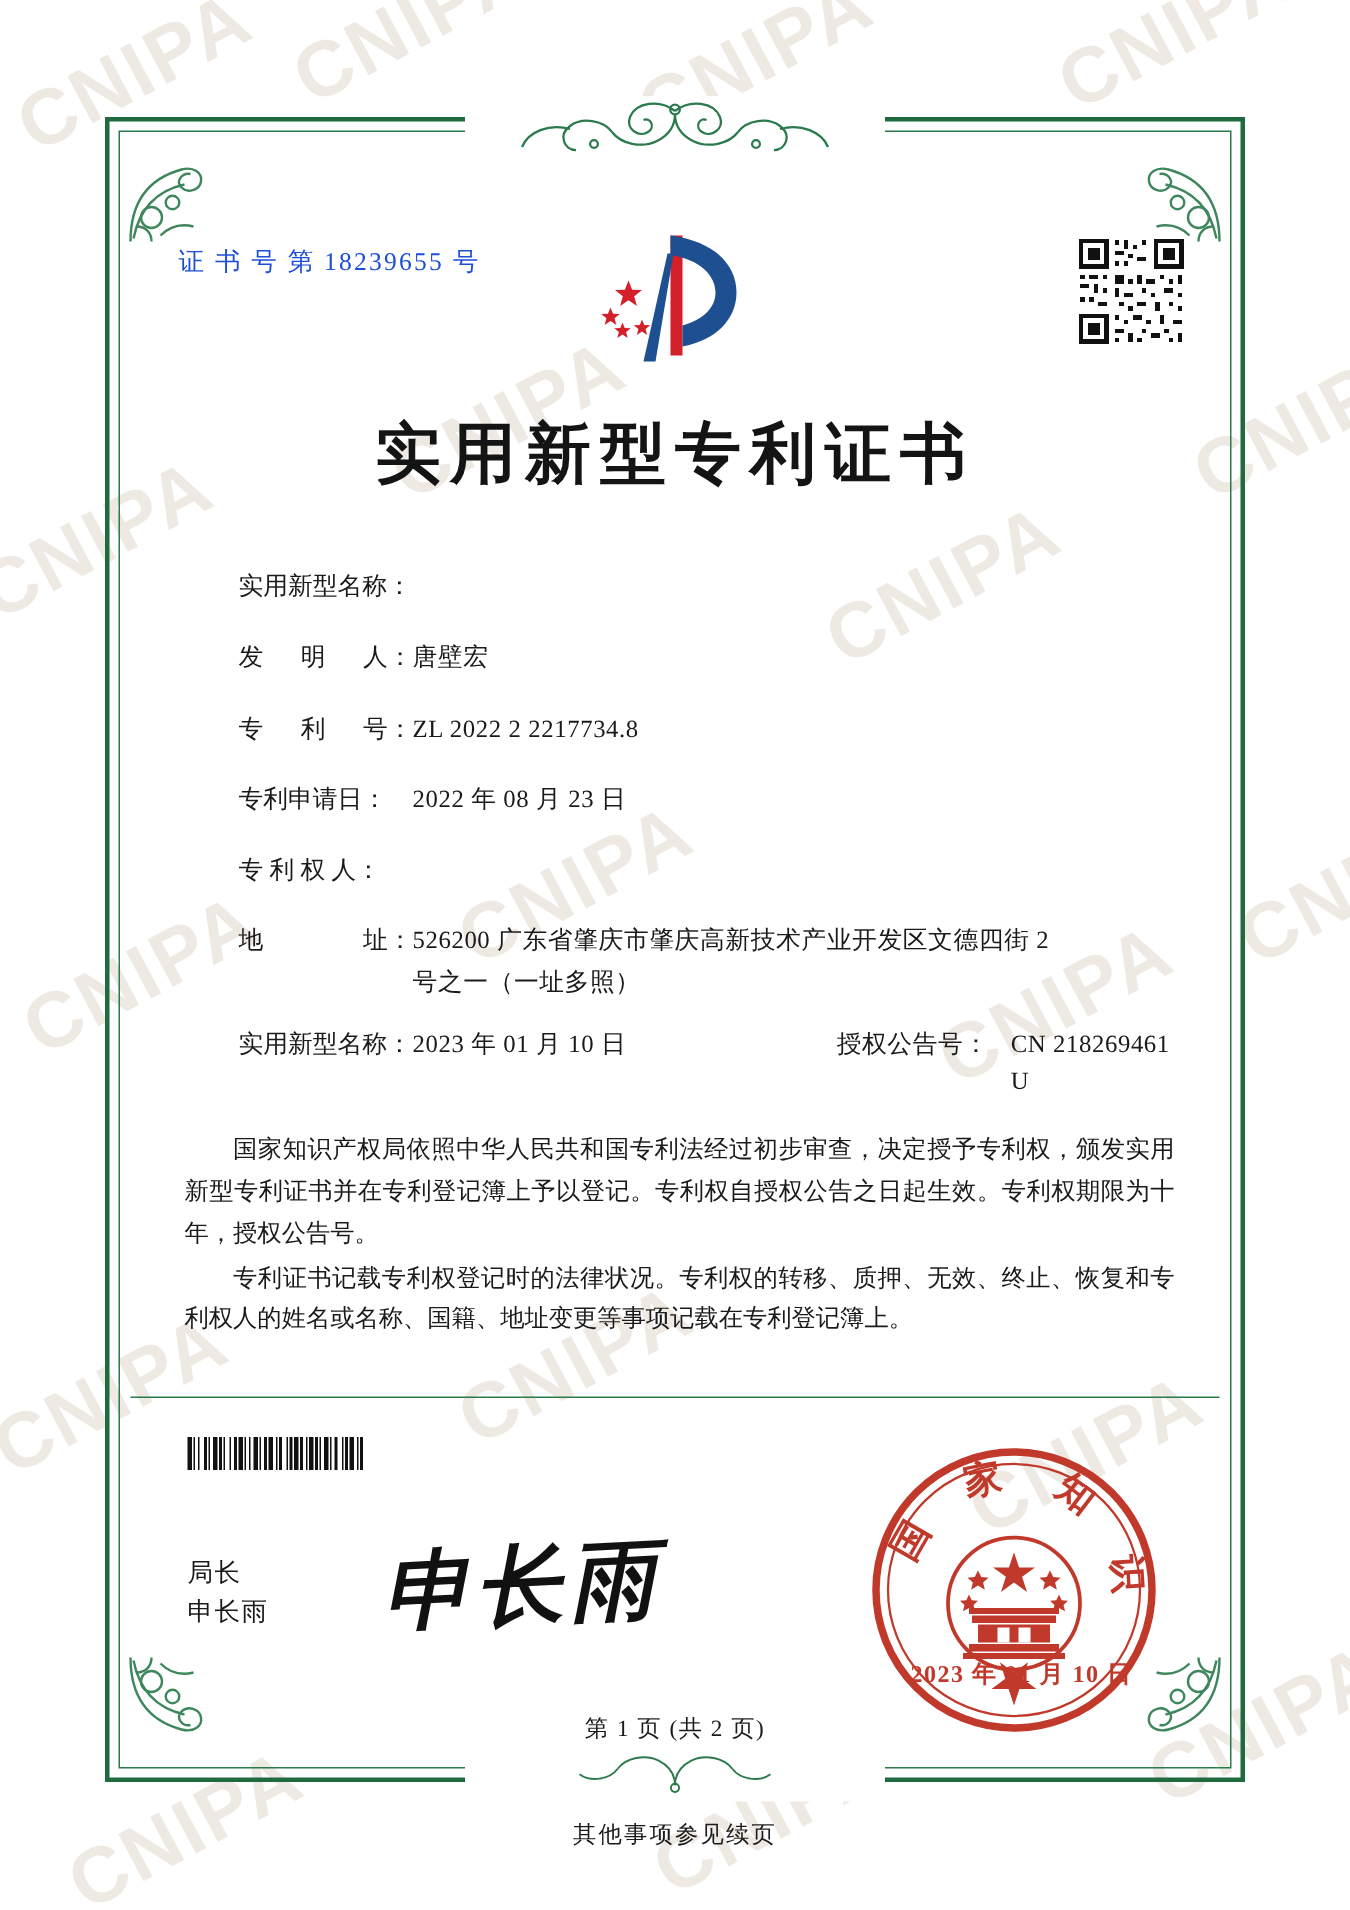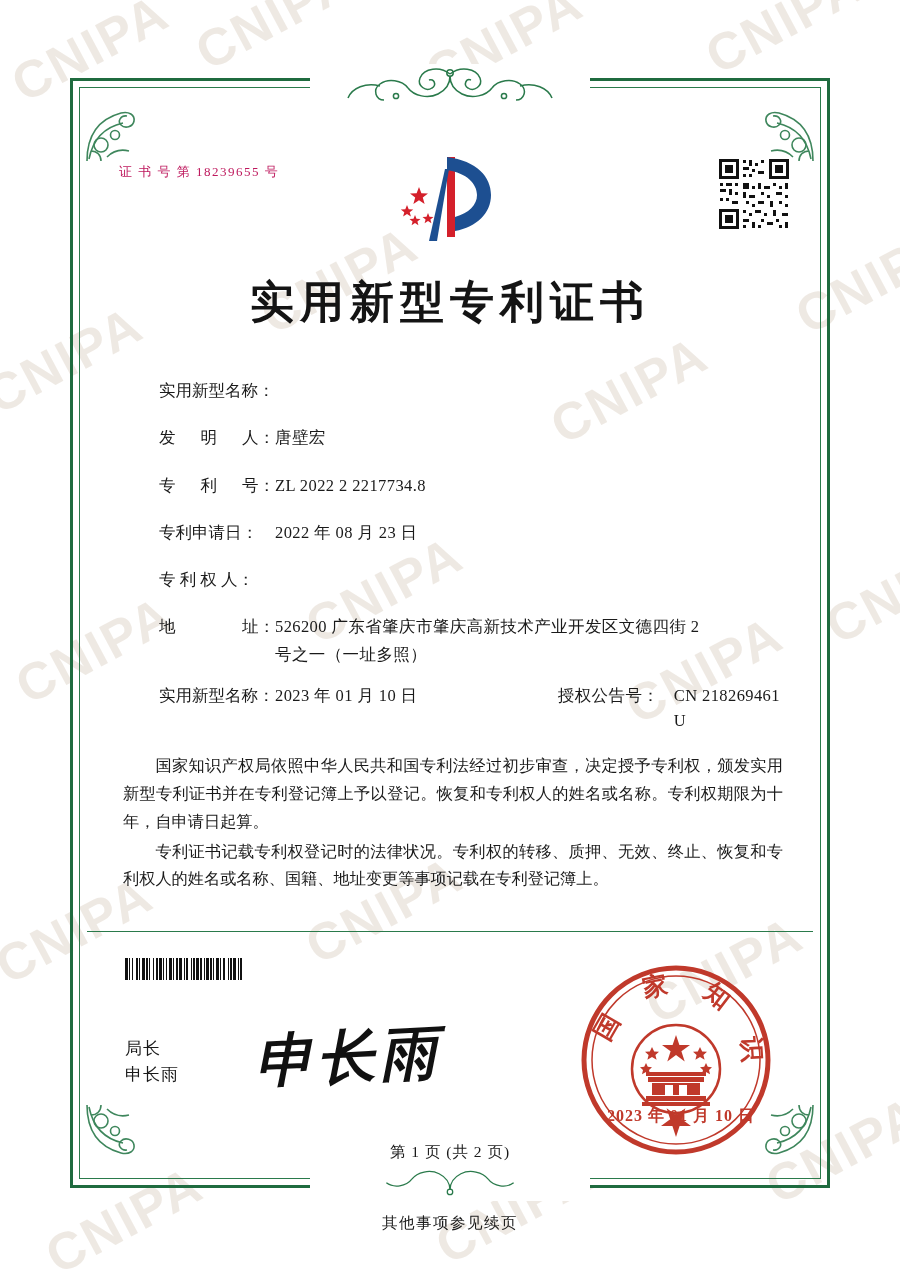--- a/index.html
+++ b/index.html
@@ -86,23 +86,23 @@
     height: 40px;
     background: #fff;
     color: #2a7a4b;
   }
 
   
   .cert-no {
     position: absolute;
     left: 46px;
     top: 82px;
-    font-size: 13px;
+    font-size: 17px;
     letter-spacing: 1.5px;
-    color: #be185d;
+    color: #1d4ed8;
   }
   .logo {
     position: absolute;
     left: 50%;
     top: 70px;
     transform: translateX(-50%);
     width: 130px;
     height: 96px;
   }
   .qr {
@@ -500,21 +500,21 @@
         <div class="col-a">2023 年 01 月 10 日</div>
         <div class="col-b">
           <div class="lbl2">授权公告号：</div>
           <div>CN 218269461 U</div>
         </div>
       </div>
     </div>
   </div>
 
   <div class="paras">
-    <p>国家知识产权局依照中华人民共和国专利法经过初步审查，决定授予专利权，颁发实用新型专利证书并在专利登记簿上予以登记。恢复和专利权人的姓名或名称。专利权期限为十年，自申请日起算。</p>
+    <p>国家知识产权局依照中华人民共和国专利法经过初步审查，决定授予专利权，颁发实用新型专利证书并在专利登记簿上予以登记。专利权自授权公告之日起生效。专利权期限为十年，授权公告号。</p>
     <p>专利证书记载专利权登记时的法律状况。专利权的转移、质押、无效、终止、恢复和专利权人的姓名或名称、国籍、地址变更等事项记载在专利登记簿上。</p>
   </div>
 
   <div class="hr"></div>
 
   <div class="barcode" id="barcode">
       <i style="width: 3px; background: rgb(17, 17, 17);"></i>
       <i style="width: 1px; background: transparent;"></i>
       <i style="width: 1px; background: rgb(17, 17, 17);"></i>
       <i style="width: 2px; background: transparent;"></i>

